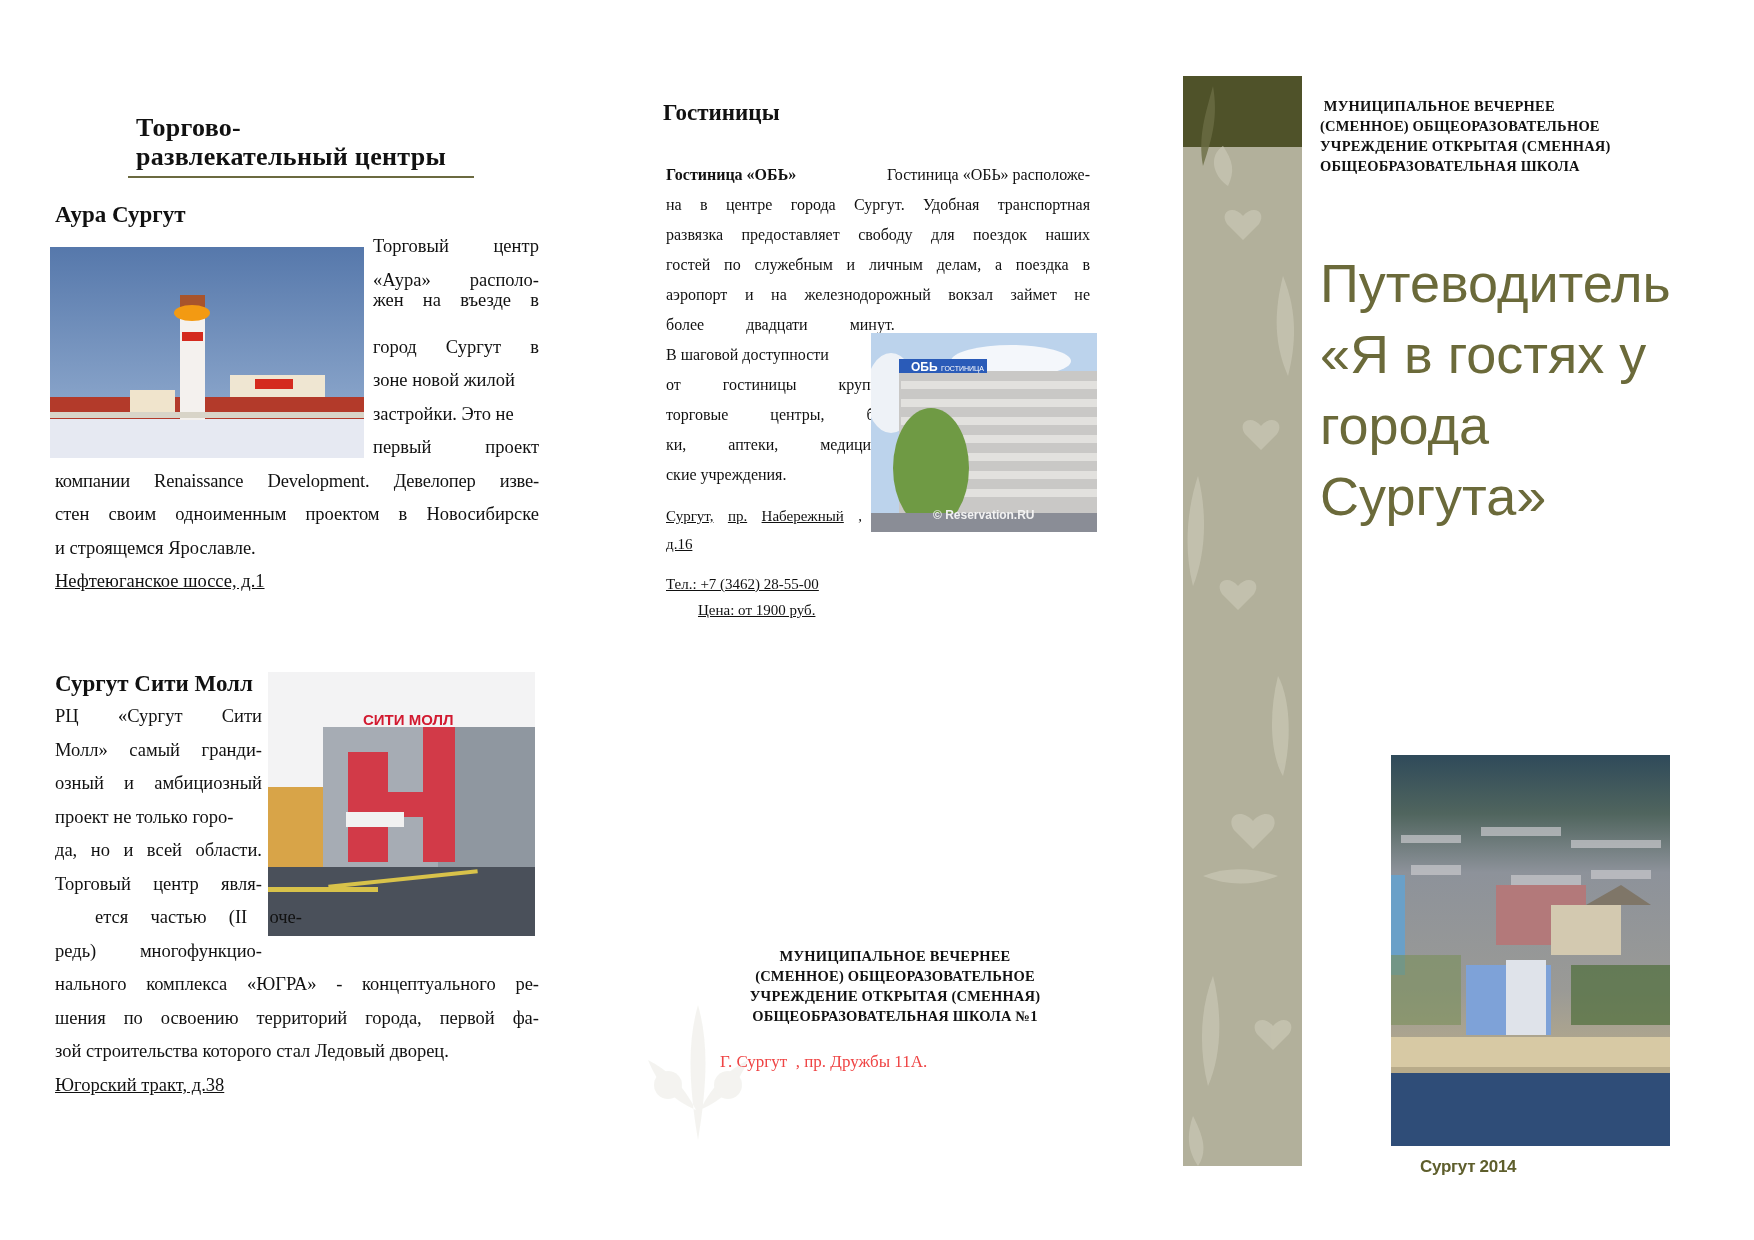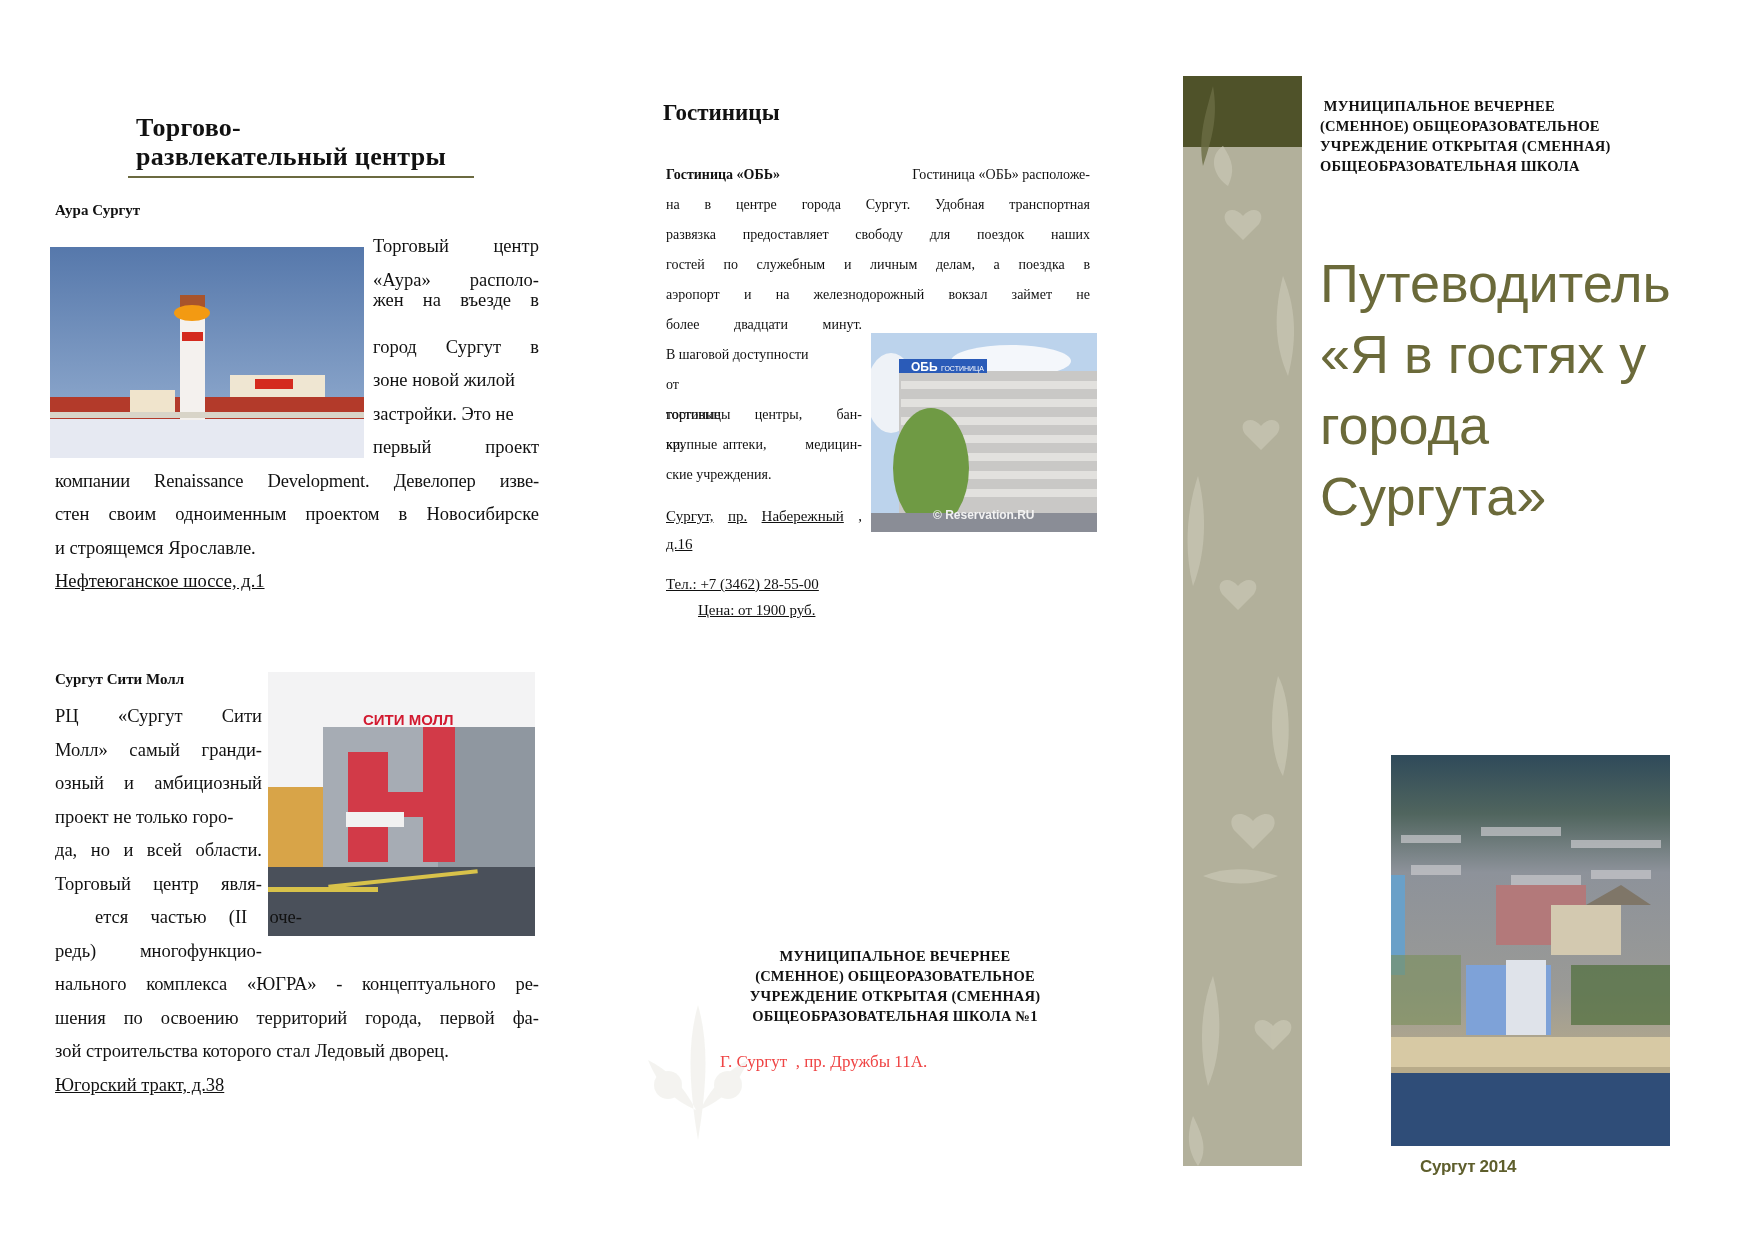--- a/index.html
+++ b/index.html
@@ -1,24 +1,24 @@
 <!DOCTYPE html>
 <html><head>
 <meta charset="utf-8">
 <style>
   html,body{margin:0;padding:0;background:#fff;}
   body{width:1754px;height:1240px;position:relative;overflow:hidden;font-family:"Liberation Serif","DejaVu Serif",serif;color:#111;}
   .abs{position:absolute;}
   .h-main{font-weight:bold;font-size:26px;line-height:35px;letter-spacing:0.3px;}
-  .sub{font-weight:bold;font-size:15px;text-align:right;}
+  .sub{font-weight:bold;font-size:23px;text-align:right;}
   .txt{font-size:18.5px;line-height:33.5px;}
   .line{position:absolute;white-space:nowrap;}
   .jline{position:absolute;display:flex;justify-content:space-between;white-space:nowrap;}
   .u{text-decoration:underline;}
-  .htxt{font-size:14px;line-height:30px;}
+  .htxt{font-size:16px;line-height:30px;gap:42px;}
   .small-caps{font-weight:bold;font-size:14.5px;line-height:20px;letter-spacing:0.2px;}
   .photo{position:absolute;overflow:hidden;}
   .title{font-family:"Liberation Sans","DejaVu Sans",sans-serif;font-size:54px;line-height:71px;color:#6b6a3a;}
   .year{font-family:"Liberation Sans","DejaVu Sans",sans-serif;font-weight:900;font-size:17px;color:#5e5e2c;letter-spacing:-0.3px;}
 </style>
 </head>
 <body>
 
 <div>
   <div class="abs h-main" style="left:136px;top:104px;margin-top:6px;">Торгово-</div>
@@ -153,21 +153,21 @@
   <div class="line htxt" style="left:666px;top:220px;width:424px;text-align:justify;text-align-last:justify;">развязка предоставляет свободу для поездок наших</div>
   <div class="line htxt" style="left:666px;top:250px;width:424px;text-align:justify;text-align-last:justify;">гостей по служебным и личным делам, а поездка в</div>
   <div class="line htxt" style="left:666px;top:280px;width:424px;text-align:justify;text-align-last:justify;">аэропорт и на железнодорожный вокзал займет не</div>
 
   <div class="jline htxt" style="left:666px;top:310px;width:196px;">
       <span>более</span>
       <span>двадцати</span>
       <span>минут.</span>
     </div>
   <div class="line htxt" style="left:666px;top:340px;">В шаговой доступности</div>
-  <div class="jline htxt" style="left:666px;top:370px;width:196px;flex-direction:column;">
+  <div class="jline htxt" style="left:666px;top:370px;width:196px;">
       <span>от</span>
       <span>гостиницы</span>
       <span>крупные</span>
     </div>
   <div class="jline htxt" style="left:666px;top:400px;width:196px;">
       <span>торговые</span>
       <span>центры,</span>
       <span>бан-</span>
     </div>
   <div class="jline htxt" style="left:666px;top:430px;width:196px;">

